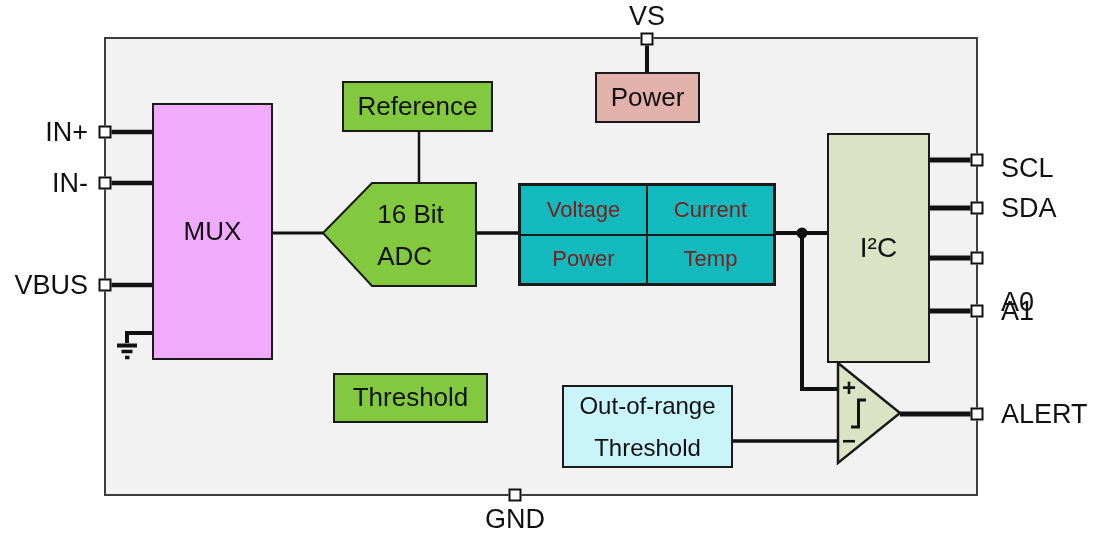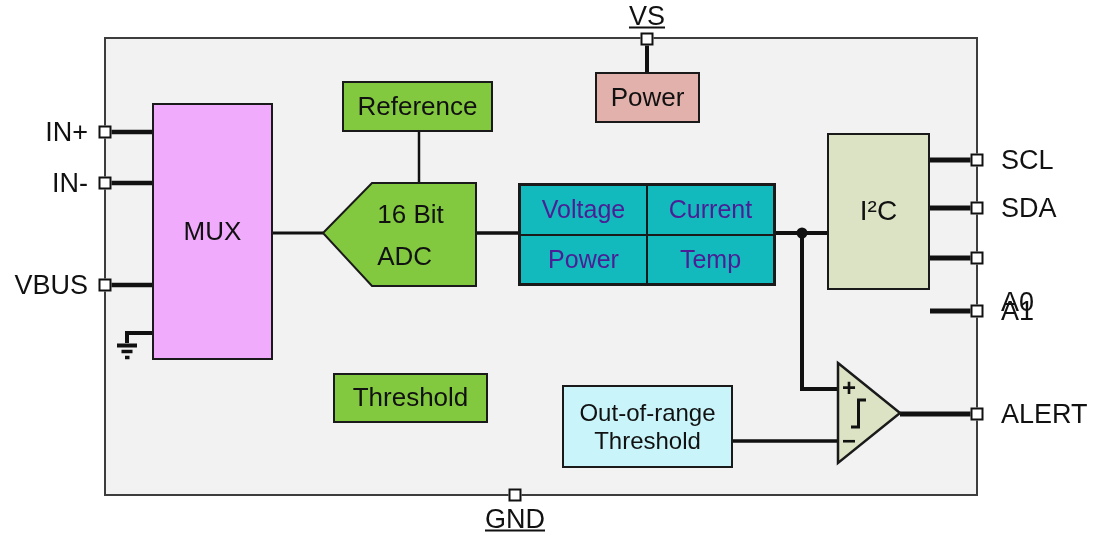--- a/index.html
+++ b/index.html
@@ -15,48 +15,48 @@
   }
   .green{background:#83C93F;}
   .orange{background:#f0abfc;}
   .pink{background:#E2B1AC;}
   .sage{background:#DBE3C4;}
   .cyanbox{background:#C9F5FA;}
   .mux{left:152px;top:103px;width:121px;height:257px;}
   .reference{left:342px;top:81px;width:151px;height:51px;}
   .oscillator{left:333px;top:373px;width:155px;height:50px;}
   .powerblk{left:595px;top:72px;width:105px;height:51px;}
-  .i2c{left:827px;top:133px;width:103px;height:157px;font-size:28px;}
-  .threshold{left:562px;top:385px;width:171px;height:83px;font-size:24px;line-height:28px;}
+  .i2c{left:827px;top:133px;width:103px;height:230px;font-size:28px;}
+  .threshold{left:562px;top:385px;width:171px;height:83px;font-size:24px;line-height:42px;}
   .adc-label{
     position:absolute;z-index:3;left:345px;top:186px;width:131px;height:97px;
     display:flex;align-items:center;justify-content:center;text-align:left;
     font-size:26px;line-height:42px;white-space:pre-line;
   }
   .registers{
     position:absolute;z-index:3;left:518px;top:183px;width:258px;height:103px;
     box-sizing:border-box;border:2px solid #1a1a1a;background:#12B9BD;
     display:grid;grid-template-columns:1fr 1fr;grid-template-rows:1fr 1fr;
   }
   .reg-cell{
     box-sizing:border-box;border:1px solid #1a1a1a;
     display:flex;align-items:center;justify-content:center;
-    font-size:25px;color:#4c1d95;
+    font-size:22px;color:#7f1d1d;
   }
   .pin{
     position:absolute;z-index:4;width:9px;height:9px;background:#fff;
     border:2.5px solid #111;transform:translate(-50%,-50%);
   }
   .pin-label{
     position:absolute;z-index:3;font-size:27px;color:#111;white-space:nowrap;
     transform:translate(0,-50%);
   }
   .pl-left{left:0;width:88px;text-align:right;}
   .pl-right{left:1001px;}
-  .pl-center{transform:translate(-50%,-50%);text-decoration:underline;}
+  .pl-center{transform:translate(-50%,-50%);}
   .cmp-sign{
     position:absolute;z-index:3;font-size:24px;font-weight:bold;color:#111;
     transform:translate(-50%,-50%);line-height:1;
   }
 </style>
 </head>
 <body>
 
 <div id="canvas">
 
@@ -125,19 +125,19 @@
   <div class="pin" style="left:977px;top:208px;"></div>
   <div class="pin" style="left:977px;top:258px;"></div>
   <div class="pin" style="left:977px;top:311px;"></div>
   <div class="pin" style="left:977px;top:414px;"></div>
 
   <div class="pin-label pl-left" style="top:132px;">IN+</div>
   <div class="pin-label pl-left" style="top:285px;">VBUS</div>
   <div class="pin-label pl-left" style="top:183px;">IN-</div>
   <div class="pin-label pl-center" style="left:647px;top:16px;">VS</div>
   <div class="pin-label pl-center" style="left:515px;top:519px;">GND</div>
-  <div class="pin-label pl-right" style="top:160px;">SCL</div>
+  <div class="pin-label pl-right" style="top:168px;">SCL</div>
   <div class="pin-label pl-right" style="top:208px;">SDA</div>
   <div class="pin-label pl-right" style="top:258px;margin-top:44px;">A0</div>
   <div class="pin-label pl-right" style="top:311px;">A1</div>
   <div class="pin-label pl-right" style="top:414px;">ALERT</div>
 
 </div>
 
 </body></html>

